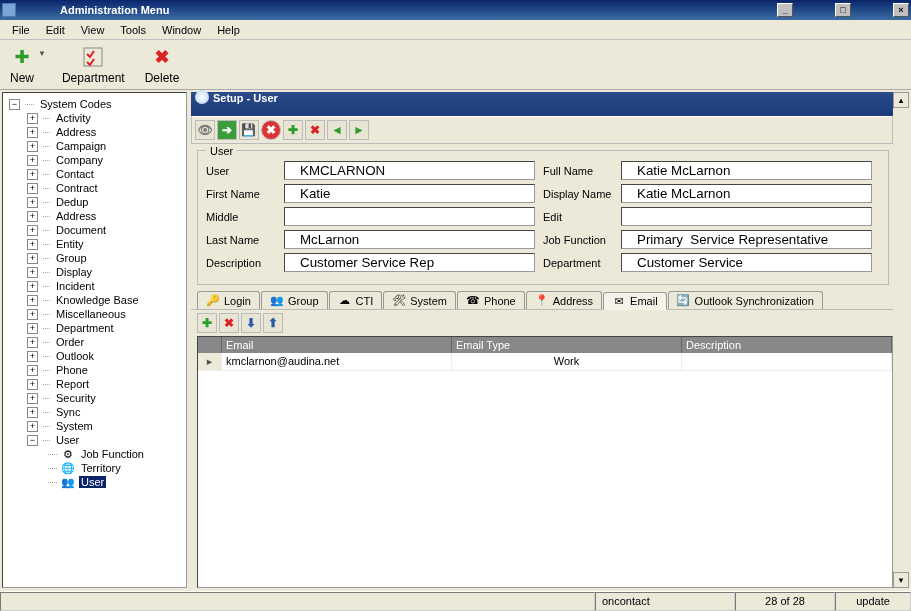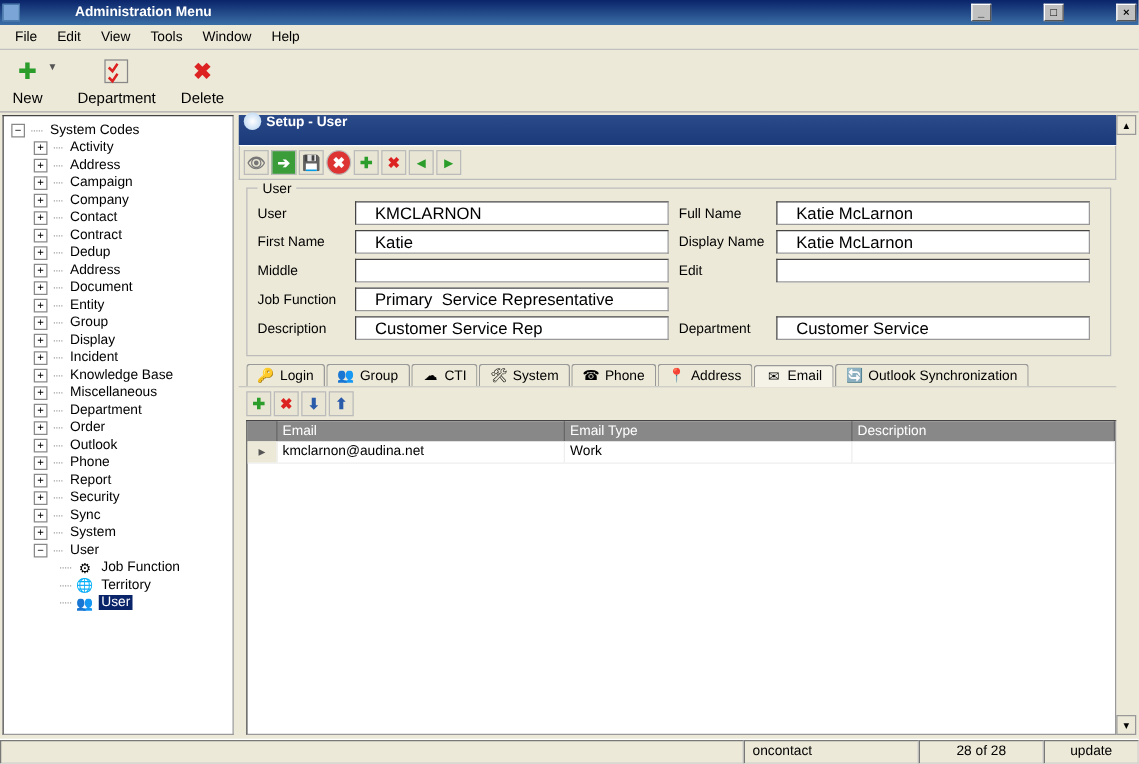--- a/index.html
+++ b/index.html
@@ -323,20 +323,24 @@
         <div class="fcell left">
             <div class="flabel">Middle</div>
             <input class="finput" value="" style="">
           </div>
         <div class="fcell right">
             <div class="flabel">Edit</div>
             <input class="finput" value="" style="">
           </div>
       </div>
       <div class="fsrow2">
+        <div class="fcell left">
+            <div class="flabel">Last Name</div>
+            <input class="finput" value="McLarnon" style="">
+          </div>
         <div class="fcell right">
             <div class="flabel">Job Function</div>
             <input class="finput" value="Primary  Service Representative" style="">
           </div>
       </div>
       <div class="fsrow2">
         <div class="fcell left">
             <div class="flabel">Description</div>
             <input class="finput" value="Customer Service Rep" style="">
           </div>
@@ -392,21 +396,21 @@
     <div class="grid">
       <div class="ghead">
         <div class="gh sel"></div>
         <div class="gh" style="width:230px;">Email</div>
         <div class="gh" style="width:230px;">Email Type</div>
         <div class="gh desc">Description</div>
       </div>
       <div class="grow">
         <div class="gc sel">▸</div>
         <div class="gc" style="width:230px;">kmclarnon@audina.net</div>
-        <div class="gc" style="width:230px;">Work</div>
+        <div class="gc" style="width:230px;text-align:center;">Work</div>
         <div class="gc desc"></div>
       </div>
     </div>
     <div class="scroll-bot">▾</div>
   </div>
 </div>
 
 <div class="statusbar">
   <div class="sp f1"></div>
   <div class="sp f2">oncontact</div>

